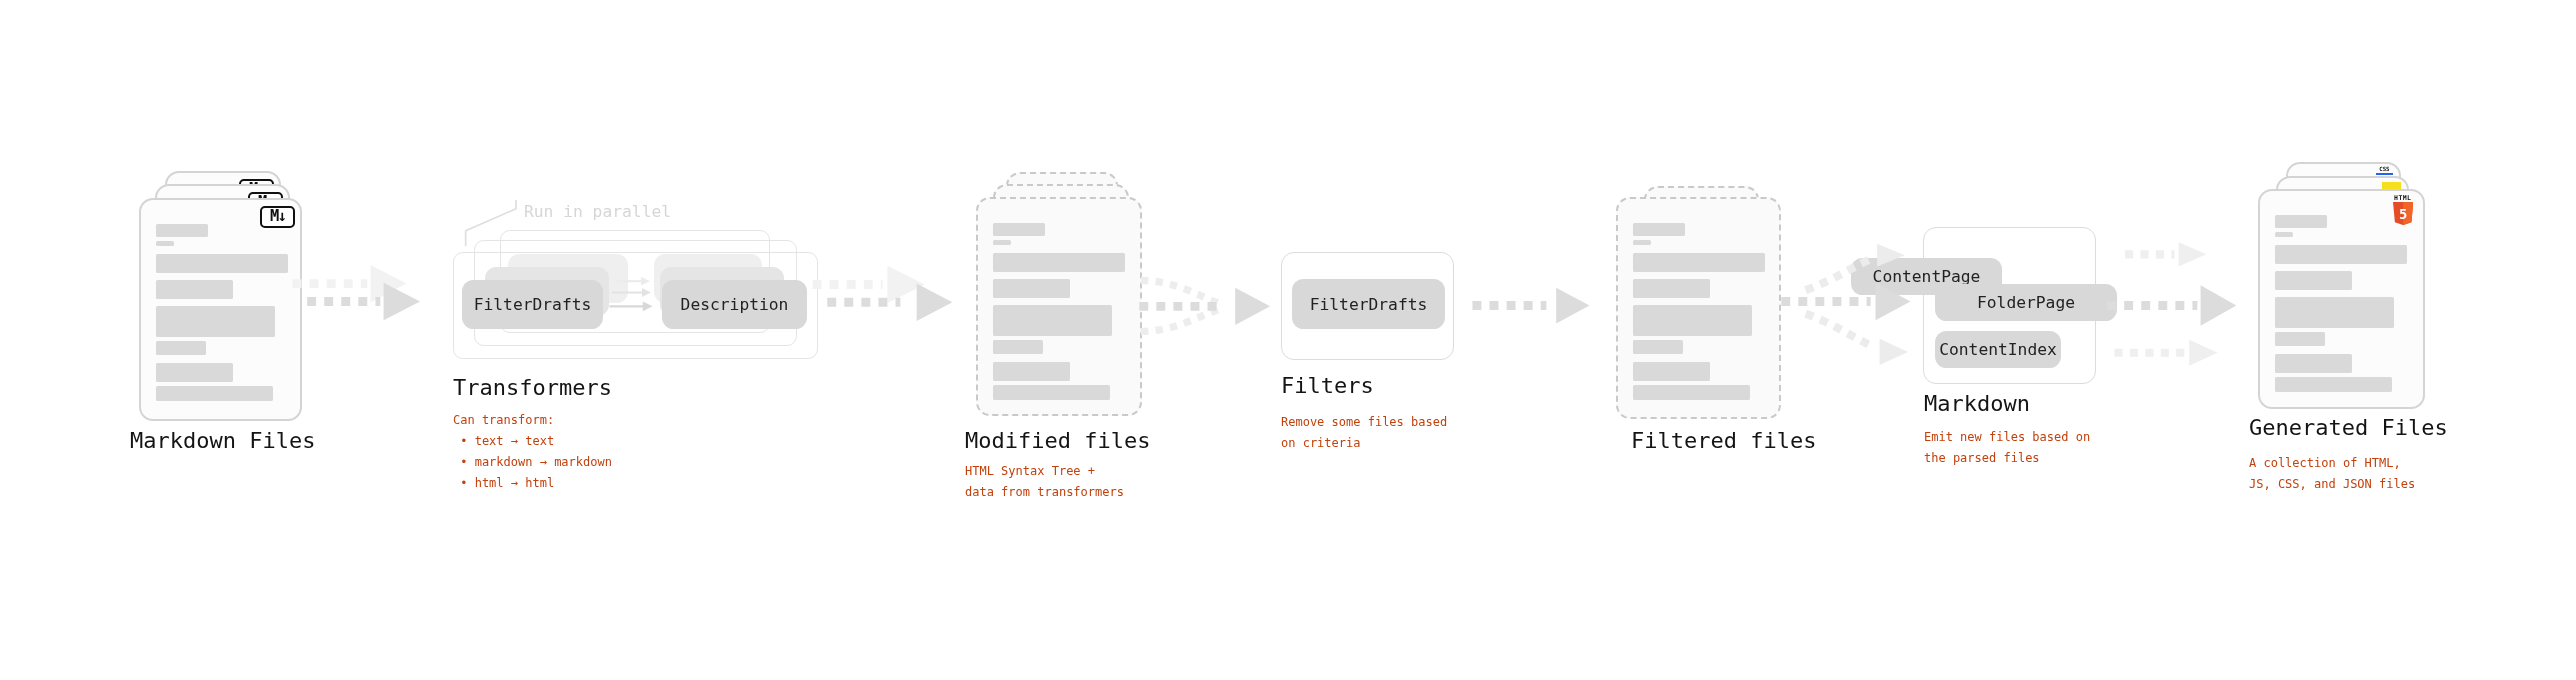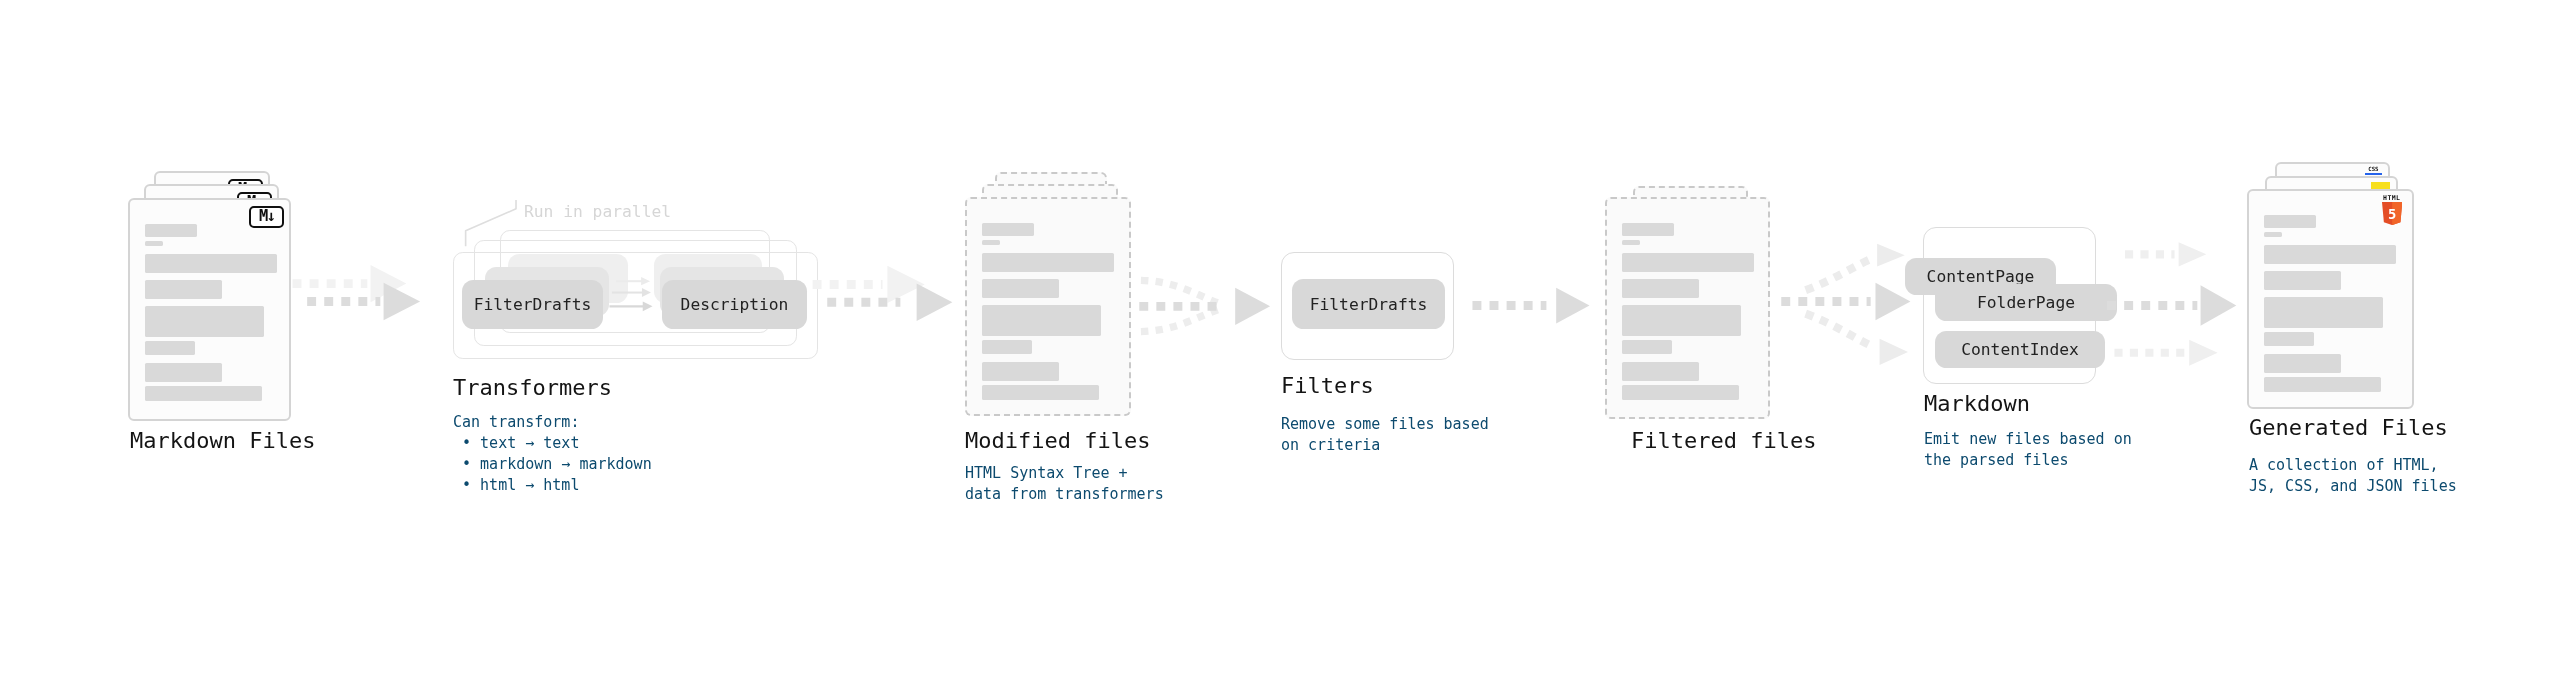--- a/index.html
+++ b/index.html
@@ -2,39 +2,39 @@
 <html style="font-size:13px"><head>
 <meta charset="utf-8">
 <style>
   html,body{margin:0;padding:0;background:#ffffff;}
   .canvas{
     position:relative;width:2576px;height:681px;background:#ffffff;overflow:hidden;
     font-family:"DejaVu Sans Mono","Liberation Mono",monospace;
   }
   .canvas *{box-sizing:border-box;}
   .stage{position:absolute;left:0;top:0;width:0;height:0;}
-  .card{position:absolute;background:#fcfcfc;border:2px solid #d4d4d4;border-radius:6px;}
+  .card{position:absolute;background:#fcfcfc;border:2px solid #d4d4d4;border-radius:14px;margin-left:11px;}
   .card.dashed{background:#fafafa;border:2px dashed #c9c9c9;}
   .bar{position:absolute;background:#d9d9d9;border-radius:1.6px;}
   .badge-md{
     position:absolute;top:5.7px;right:4.9px;width:35px;height:22px;
     border:2.8px solid #101010;border-radius:4.9px;background:#ffffff;color:#101010;
     font-weight:bold;font-size:15.4px;line-height:16.3px;text-align:center;letter-spacing:-1.6px;
   }
   .badge-css{position:absolute;top:3.3px;right:6.5px;width:16.3px;border-bottom:2.8px solid #2563eb;text-align:center;}
   .badge-css-text{font-size:5.7px;font-weight:bold;color:#101010;line-height:5.7px;letter-spacing:0;}
   .badge-js{position:absolute;top:4.1px;right:6.5px;width:18.7px;height:8.1px;background:#f7df1e;}
   .badge-html5{position:absolute;top:4.1px;right:9.8px;width:21px;text-align:center;}
   .badge-html5-top{font-size:6.5px;font-weight:bold;color:#101010;line-height:6.5px;letter-spacing:0.4px;}
   .nested-box{position:absolute;border:1.6px solid #e4e4e4;border-radius:9.8px;background:transparent;}
   .group-box{position:absolute;border:1.6px solid #dcdcdc;border-radius:13px;background:#ffffff;}
   .pill{position:absolute;border-radius:11.4px;}
   .pill-label{width:100%;height:100%;display:flex;align-items:center;justify-content:center;font-size:16.3px;color:#222222;}
   .stage-title{position:absolute;font-size:22px;font-weight:500;color:#141414;white-space:pre;line-height:1.2;}
-  .stage-sub{position:absolute;font-size:15px;color:#0c4a6e;white-space:pre;line-height:1.2;}
+  .stage-sub{position:absolute;font-size:12px;color:#c2410c;white-space:pre;line-height:1.2;}
   .callout-text{position:absolute;font-size:16.3px;color:#d6d6d6;white-space:pre;line-height:1.2;}
   svg.arrows{position:absolute;left:0;top:0;pointer-events:none;}
 </style>
 </head>
 <body>
 
 <div class="canvas">
   <div id="stages-root">
       <div class="stage">
         <div class="card" style="left: 154px; top: 171px; width: 116px; height: 223px;">
@@ -112,27 +112,27 @@
           <div class="bar" style="left: 15.4px; top: 80px; width: 77px; height: 18.7px;"></div>
           <div class="bar" style="left: 15.4px; top: 106px; width: 119px; height: 31px;"></div>
           <div class="bar" style="left: 15.4px; top: 141px; width: 50px; height: 14px;"></div>
           <div class="bar" style="left: 15.4px; top: 163px; width: 77px; height: 18.7px;"></div>
           <div class="bar" style="left: 15.4px; top: 186px; width: 117px; height: 14.6px;"></div>
         </div>
         <div class="stage-title" style="left: 1603px; top: 428px; margin-left: 28px;">Filtered files</div>
       </div>
       <div class="stage">
         <div class="group-box" style="left: 1923px; top: 227px; width: 173px; height: 157px;"></div>
-        <div class="pill" style="left: 1905px; top: 237px; width: 151px; height: 37px; background: rgb(216, 216, 216); margin-top: 21px;">
+        <div class="pill" style="left: 1851px; top: 237px; width: 151px; height: 37px; background: rgb(216, 216, 216); margin-top: 21px;">
           <div class="pill-label">ContentPage</div>
         </div>
         <div class="pill" style="left: 1935px; top: 284px; width: 182px; height: 37px; background: rgb(216, 216, 216);">
           <div class="pill-label">FolderPage</div>
         </div>
-        <div class="pill" style="left: 1935px; top: 331px; width: 170px; height: 37px; background: rgb(216, 216, 216);">
+        <div class="pill" style="left: 1935px; top: 331px; width: 126px; height: 37px; background: rgb(216, 216, 216);">
           <div class="pill-label">ContentIndex</div>
         </div>
         <div class="stage-title" style="left: 1924px; top: 391px;">Markdown</div>
         <div class="stage-sub" style="left: 1924px; top: 430px;">Emit new files based on</div>
         <div class="stage-sub" style="left: 1924px; top: 451px;">the parsed files</div>
       </div>
       <div class="stage">
         <div class="card" style="left: 2275px; top: 162px; width: 115px; height: 220px;">
           <div class="badge-css" style="border-bottom-color: rgb(37, 99, 235);">
             <div class="badge-css-text">CSS</div>

